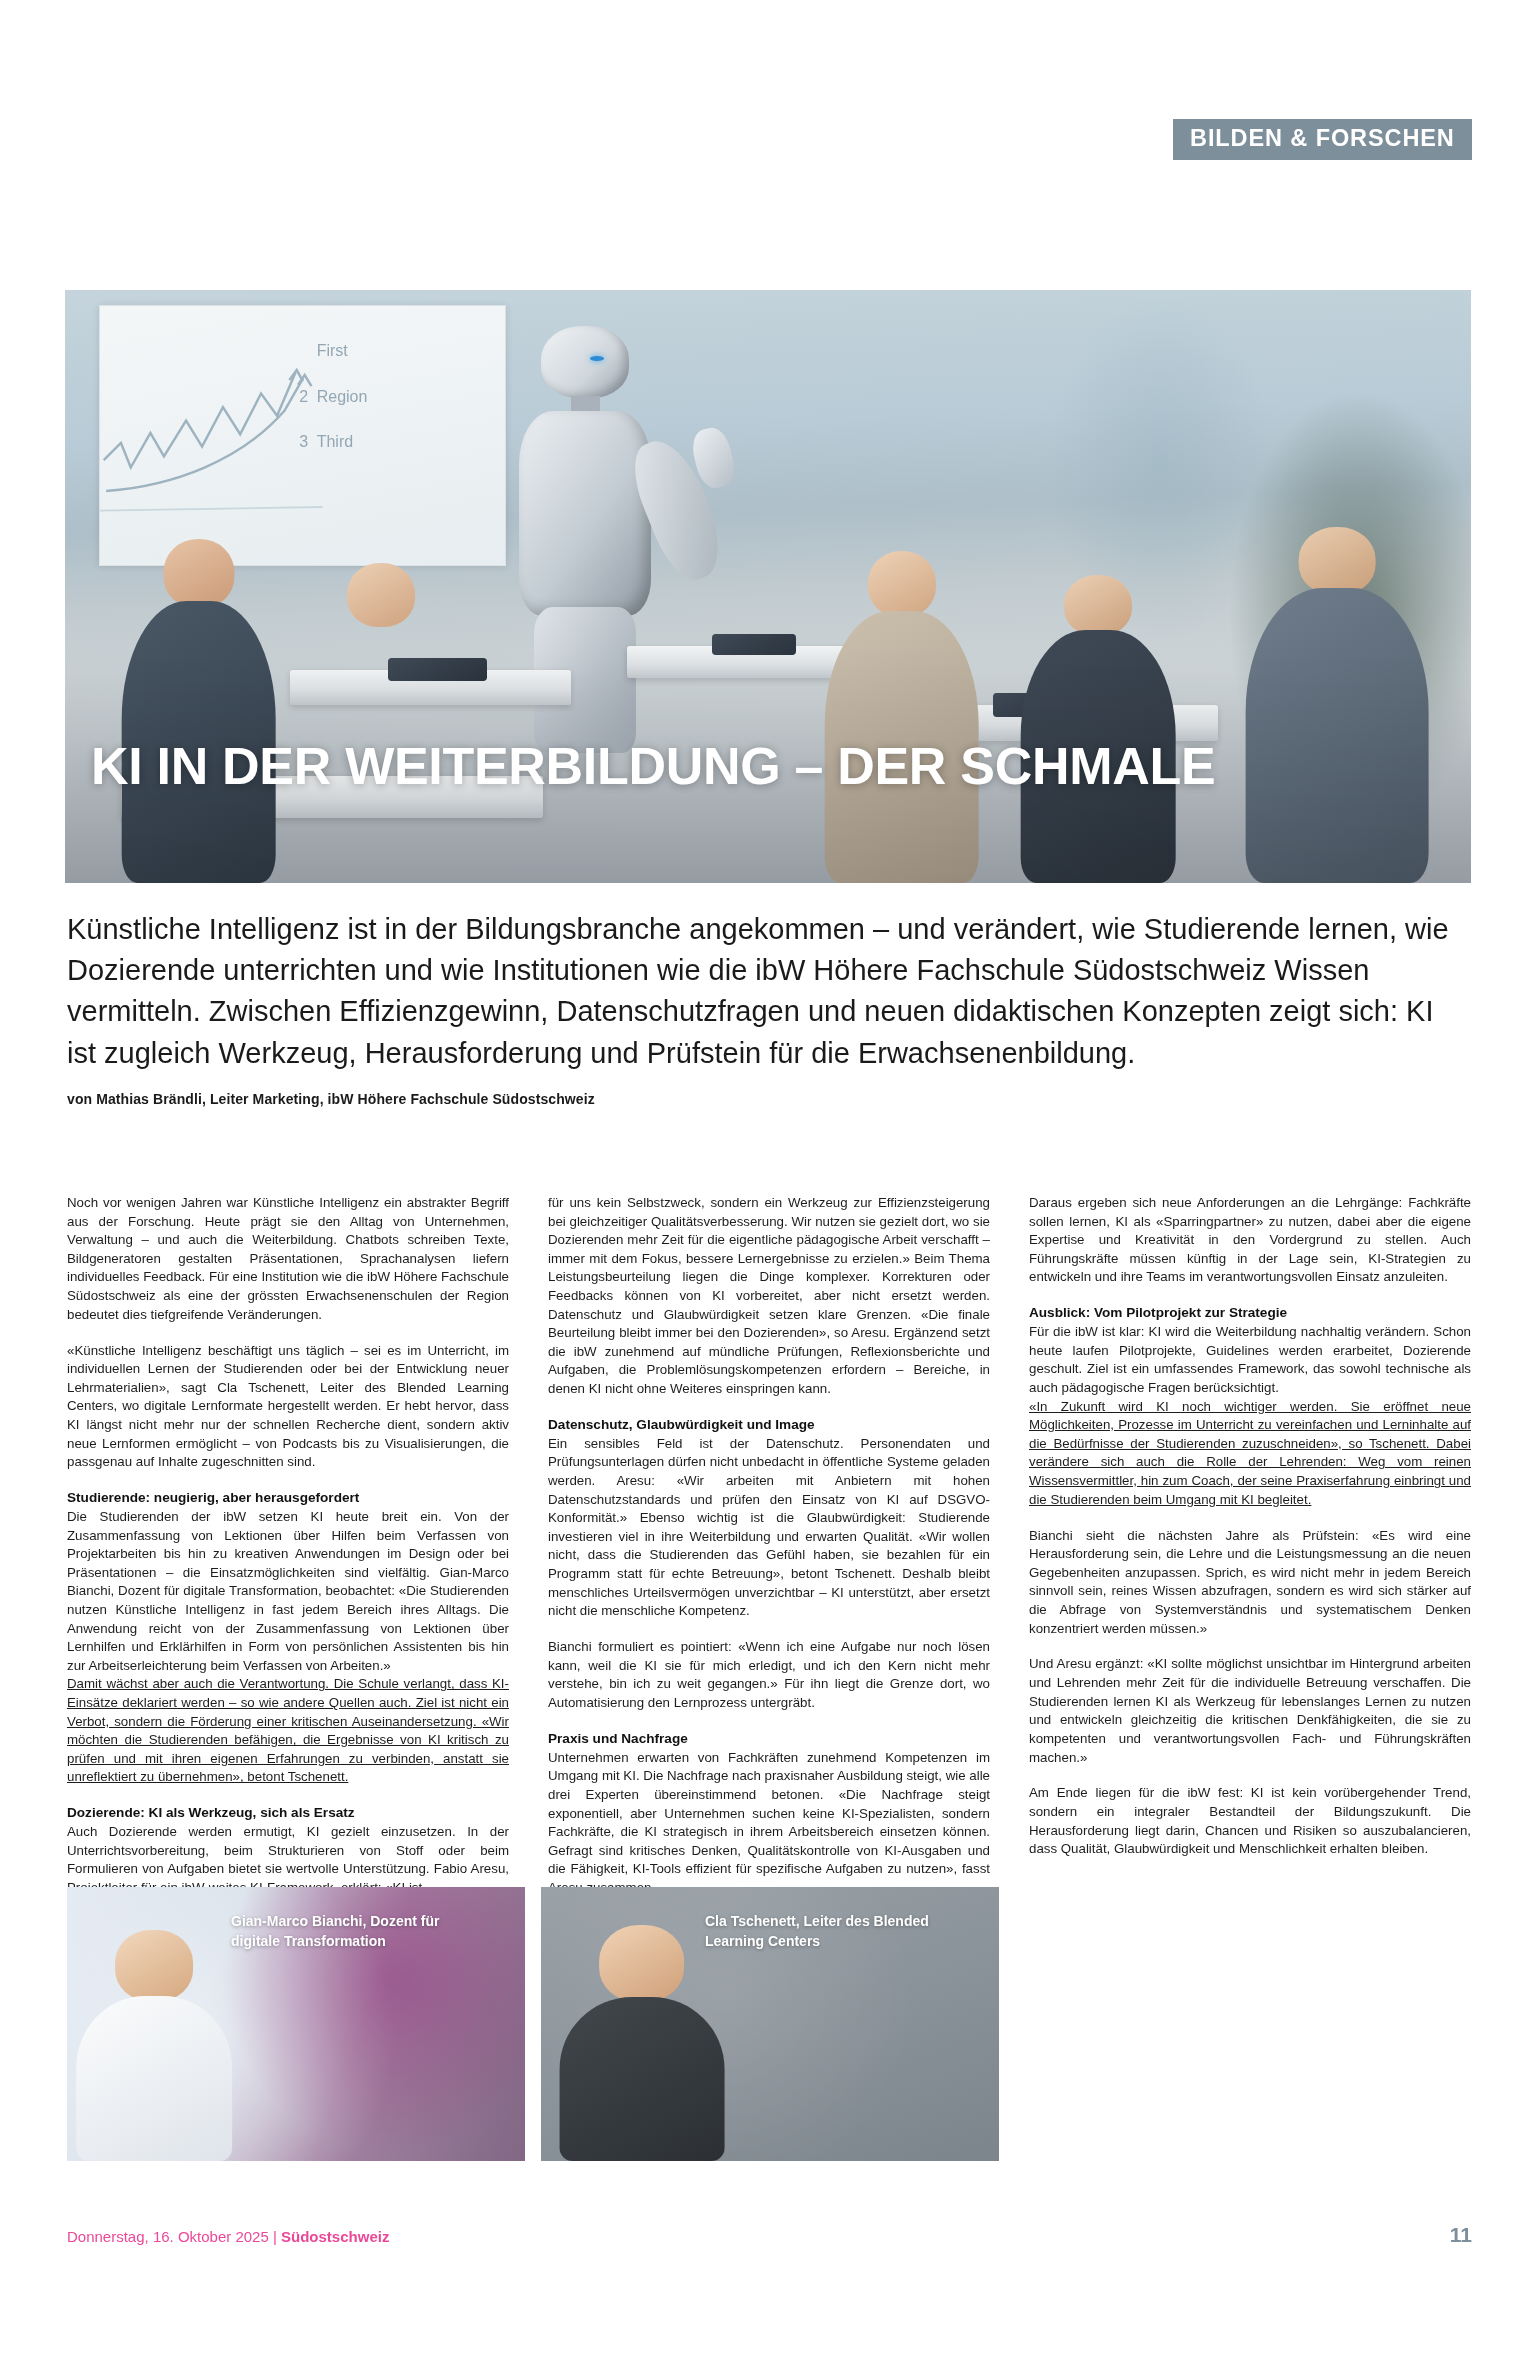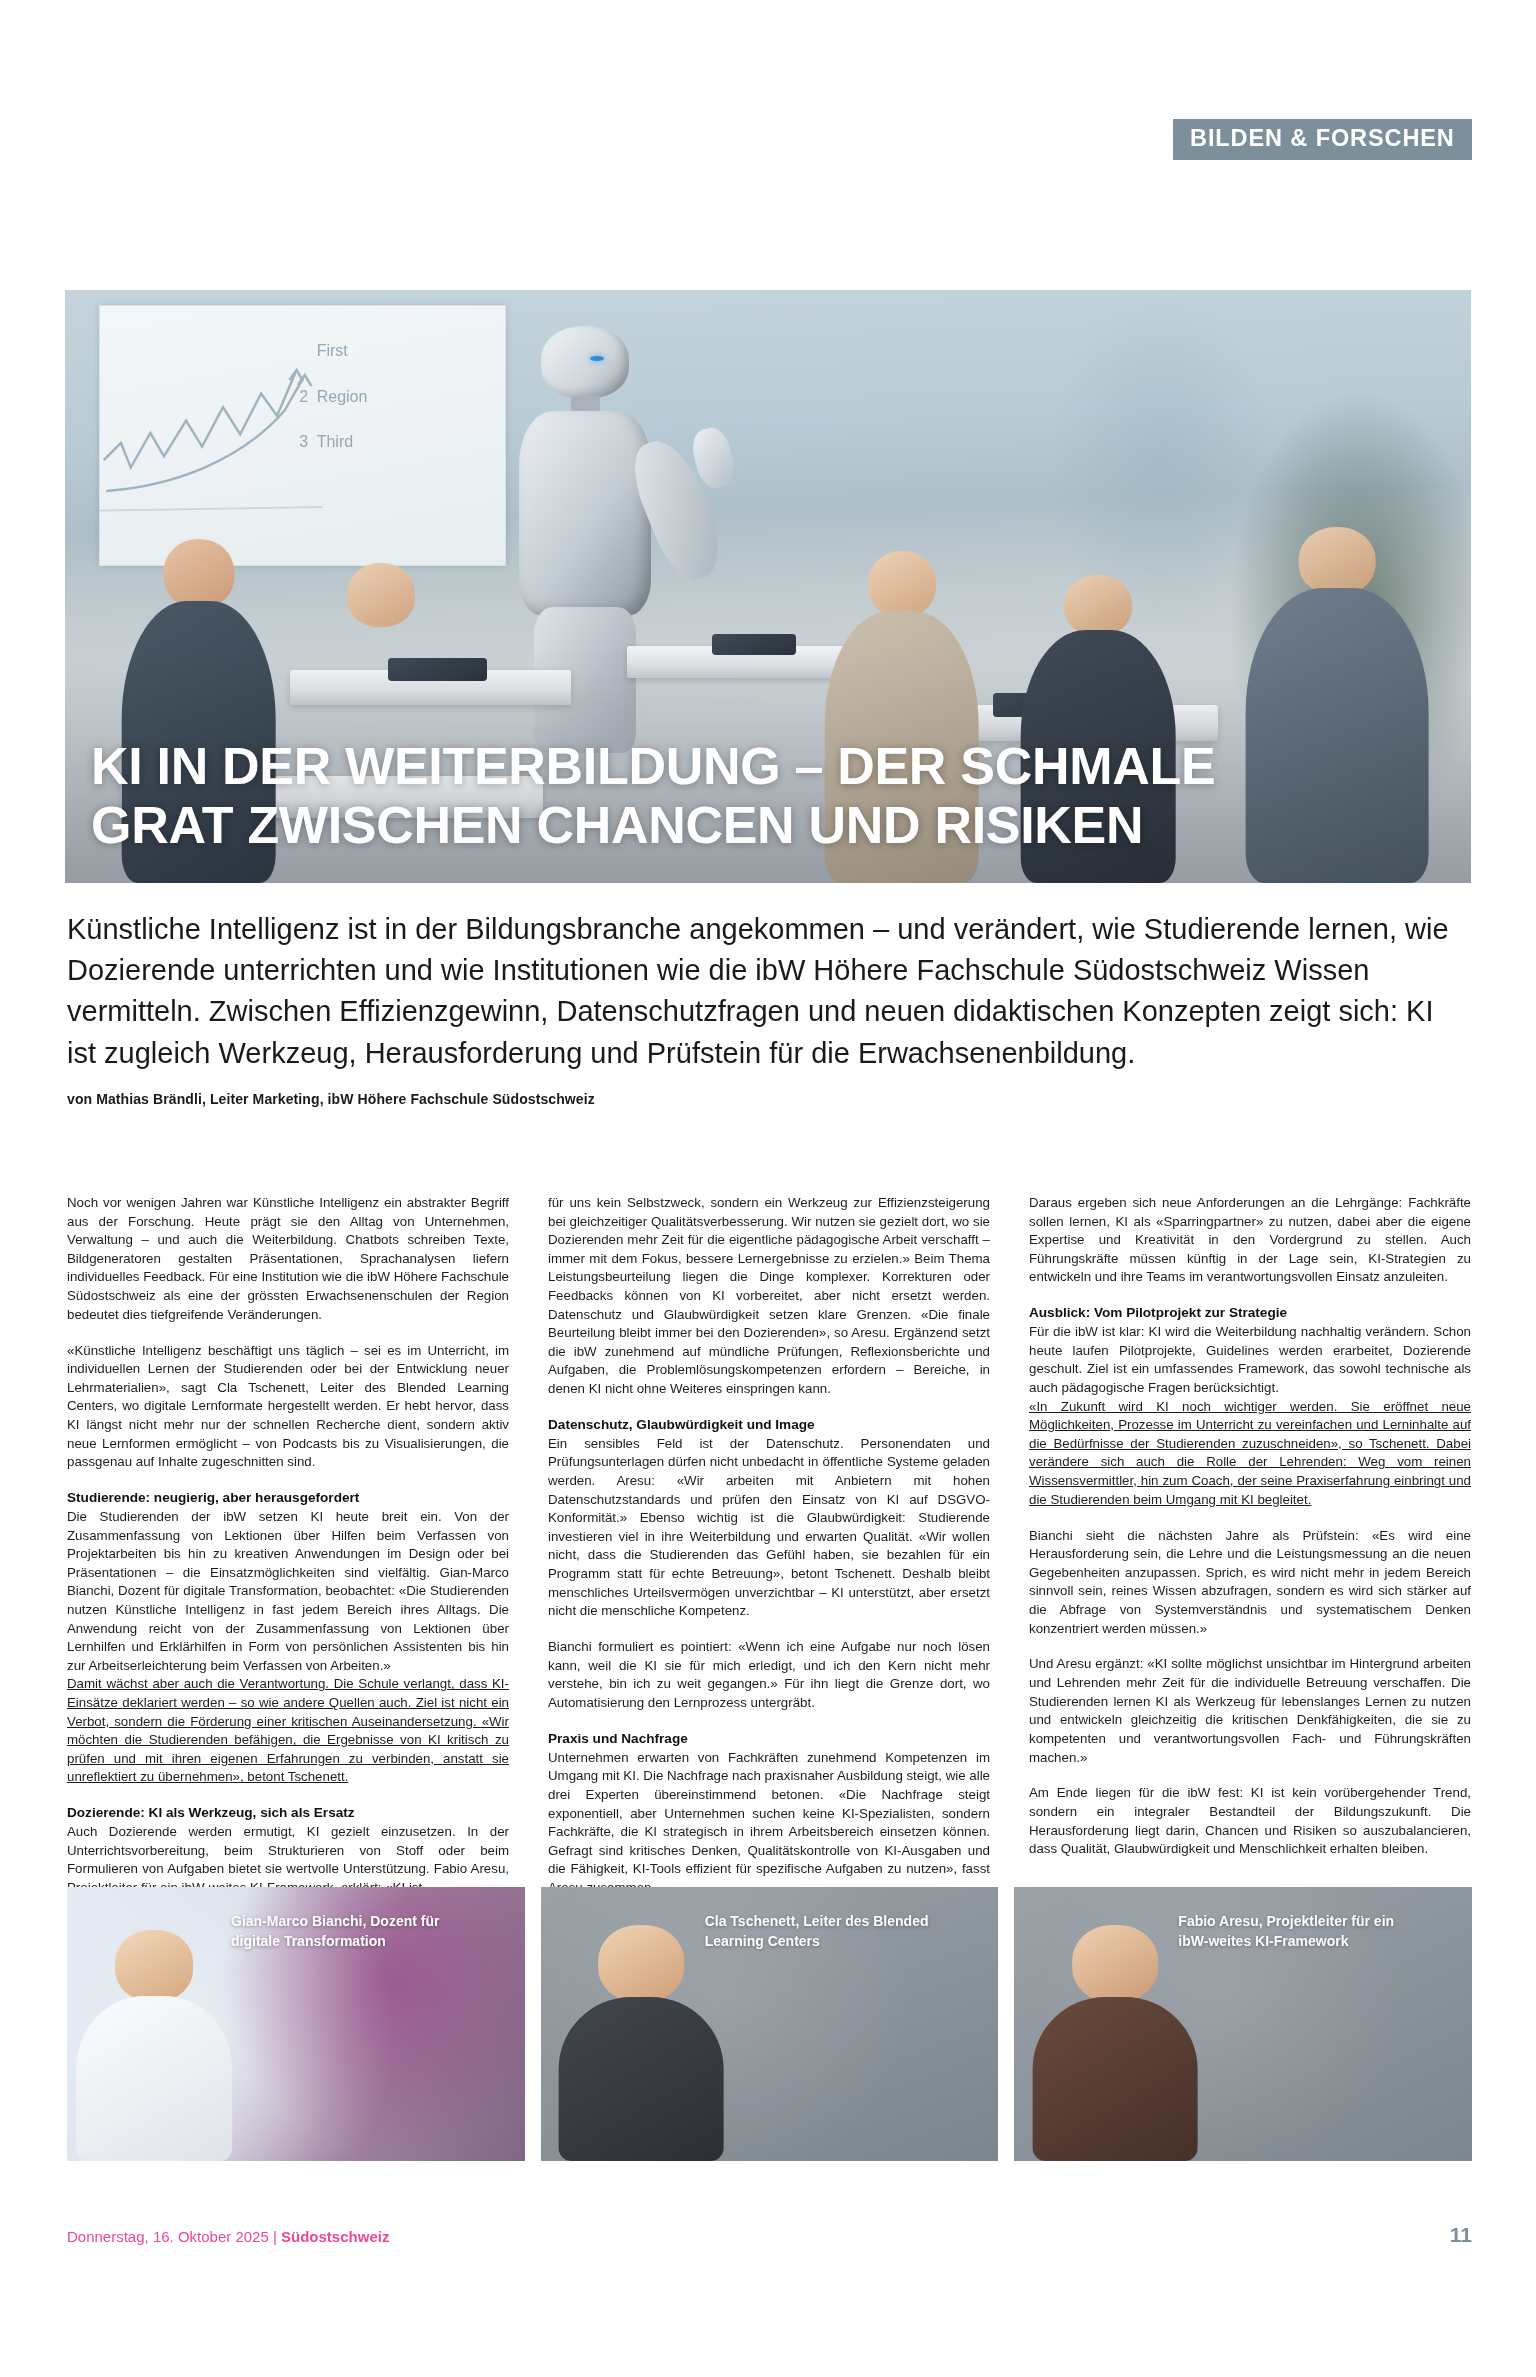--- a/index.html
+++ b/index.html
@@ -383,21 +383,20 @@
     <div class="person" style="left:84%; width:13%; height:60%;">
       <div class="head" style="top:0; width:42%; height:19%; background:linear-gradient(150deg,#e9cdb0,#c79d79);"></div>
       <div class="body" style="width:100%; height:83%; background:linear-gradient(150deg,#6f7d8c,#4c5966);"></div>
     </div>
 
     <div style="position:absolute; left:0; bottom:0; width:100%; height:40%; background:linear-gradient(180deg, rgba(0,0,0,0) 0%, rgba(0,0,0,.10) 100%);"></div>
   </div>
 
   <h1 class="headline">
     <span class="l1">KI IN DER WEITERBILDUNG – DER SCHMALE</span>
-    <span class="l2">GRAT ZWISCHEN CHANCEN UND RISIKEN</span>
   </h1>
 
   <div class="lead">
     <span>Künstliche Intelligenz ist in der Bildungsbranche angekommen – und verändert, wie Studierende lernen, wie Dozierende unterrichten und wie Institutionen wie die ibW Höhere Fachschule Südostschweiz Wissen vermitteln. Zwischen Effizienzgewinn, Datenschutzfragen und neuen didaktischen Konzepten zeigt sich: KI ist zugleich Werkzeug, Herausforderung und Prüfstein für die Erwachsenenbildung.</span>
     <span class="byline">von Mathias Brändli, Leiter Marketing, ibW Höhere Fachschule Südostschweiz</span>
   </div>
 
   <div class="columns">
 
     <div class="col">
@@ -454,28 +453,20 @@
 
     <div class="portrait p2">
       <div class="bg"></div>
       <div class="figure" style="left:4%; width:36%; height:88%;">
         <div class="fig-head" style="top:2%; width:52%; height:32%; background:linear-gradient(150deg,#f0d3b6,#cf9f78);"></div>
         <div class="fig-body" style="width:100%; height:68%; background:linear-gradient(150deg,#42474c,#2c3034);"></div>
       </div>
       <div class="caption">Cla Tschenett, Leiter des Blended Learning Centers</div>
     </div>
 
-    <div class="portrait p3">
-      <div class="bg"></div>
-      <div class="figure" style="left:4%; width:36%; height:88%;">
-        <div class="fig-head" style="top:2%; width:52%; height:32%; background:linear-gradient(150deg,#eed0b2,#cb9a74);"></div>
-        <div class="fig-body" style="width:100%; height:68%; background:linear-gradient(150deg,#6b4a3c,#45302a);"></div>
-      </div>
-      <div class="caption">Fabio Aresu, Projektleiter für ein ibW-weites KI-Framework</div>
-    </div>
 
   </div>
 
   <div class="footer">
     <div class="left">
       <span>Donnerstag, 16. Oktober 2025 | </span><span class="brand">Südostschweiz</span>
     </div>
     <div class="pageno">11</div>
   </div>
 

